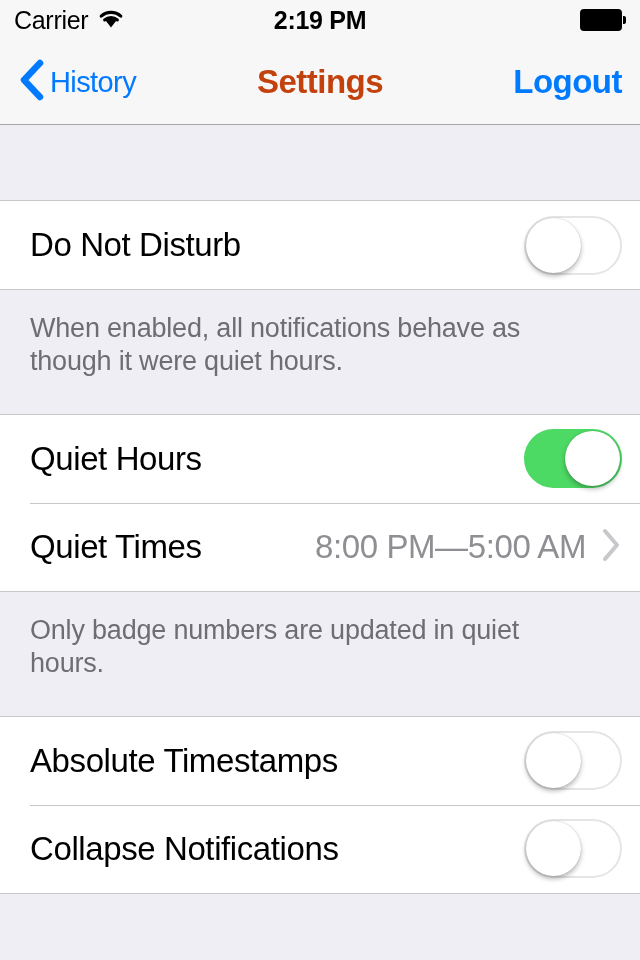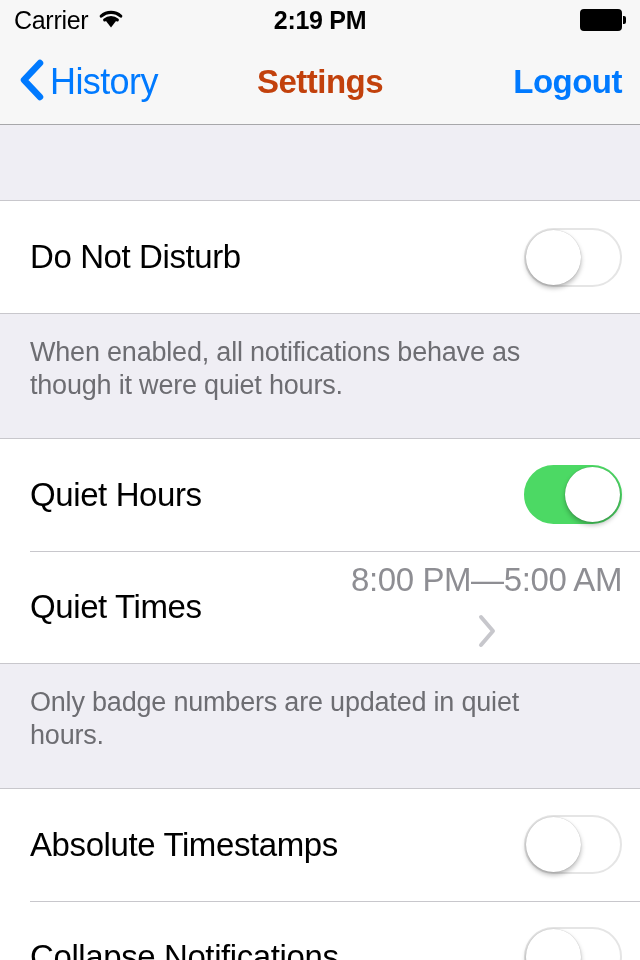--- a/index.html
+++ b/index.html
@@ -40,56 +40,56 @@
   
   .nav-bar {
     height:85px; background:#F7F7F7;
     border-bottom:1px solid #A7A7AA;
     display:flex; align-items:center;
     position:relative; padding:0 18px;
   }
   .nav-back { display:flex; align-items:center; cursor:pointer; }
   .back-chevron { display:block; margin-right:4px; }
   .nav-back-label {
-    font-size:36px; color:#007AFF; letter-spacing:-0.6px;
+    font-size:29px; color:#007AFF; letter-spacing:-0.6px;
   }
   .nav-title {
     position:absolute; left:0; right:0; text-align:center;
     font-size:33px; font-weight:bold; color:#c2410c; letter-spacing:-0.5px;
     pointer-events:none;
   }
   .nav-action {
     margin-left:auto; font-size:33px; font-weight:bold;
     color:#007AFF; letter-spacing:-0.5px; cursor:pointer; z-index:2;
   }
 
   
   .table { background:#EFEEF4; }
   .section-gap { height:75px; background:#EFEEF4; }
   .group {
     background:#FFFFFF;
     border-top:1px solid #C8C7CC;
     border-bottom:1px solid #C8C7CC;
   }
   .row {
-    position:relative; height:112px;
+    position:relative; height:88px;
     display:flex; align-items:center;
     padding:0 18px 0 30px;
     background:#FFFFFF;
   }
   .row + .row::before {
     content:""; position:absolute; left:30px; right:0; top:0;
     height:1px; background:#C8C7CC;
   }
   .row-label {
     font-size:33px; color:#000; letter-spacing:-0.4px;
     white-space:nowrap;
   }
   .row-right {
-    margin-left:auto; display:flex; align-items:center; gap:14px;flex-direction:column;
+    margin-left:auto; display:flex; align-items:center; gap:14px;
   }
   .row-value {
     font-size:33px; color:#8E8E93; letter-spacing:-0.4px;
     white-space:nowrap;
   }
   .disclosure { display:block; flex-shrink:0; }
 
   
   .footer {
     background:#EFEEF4;

